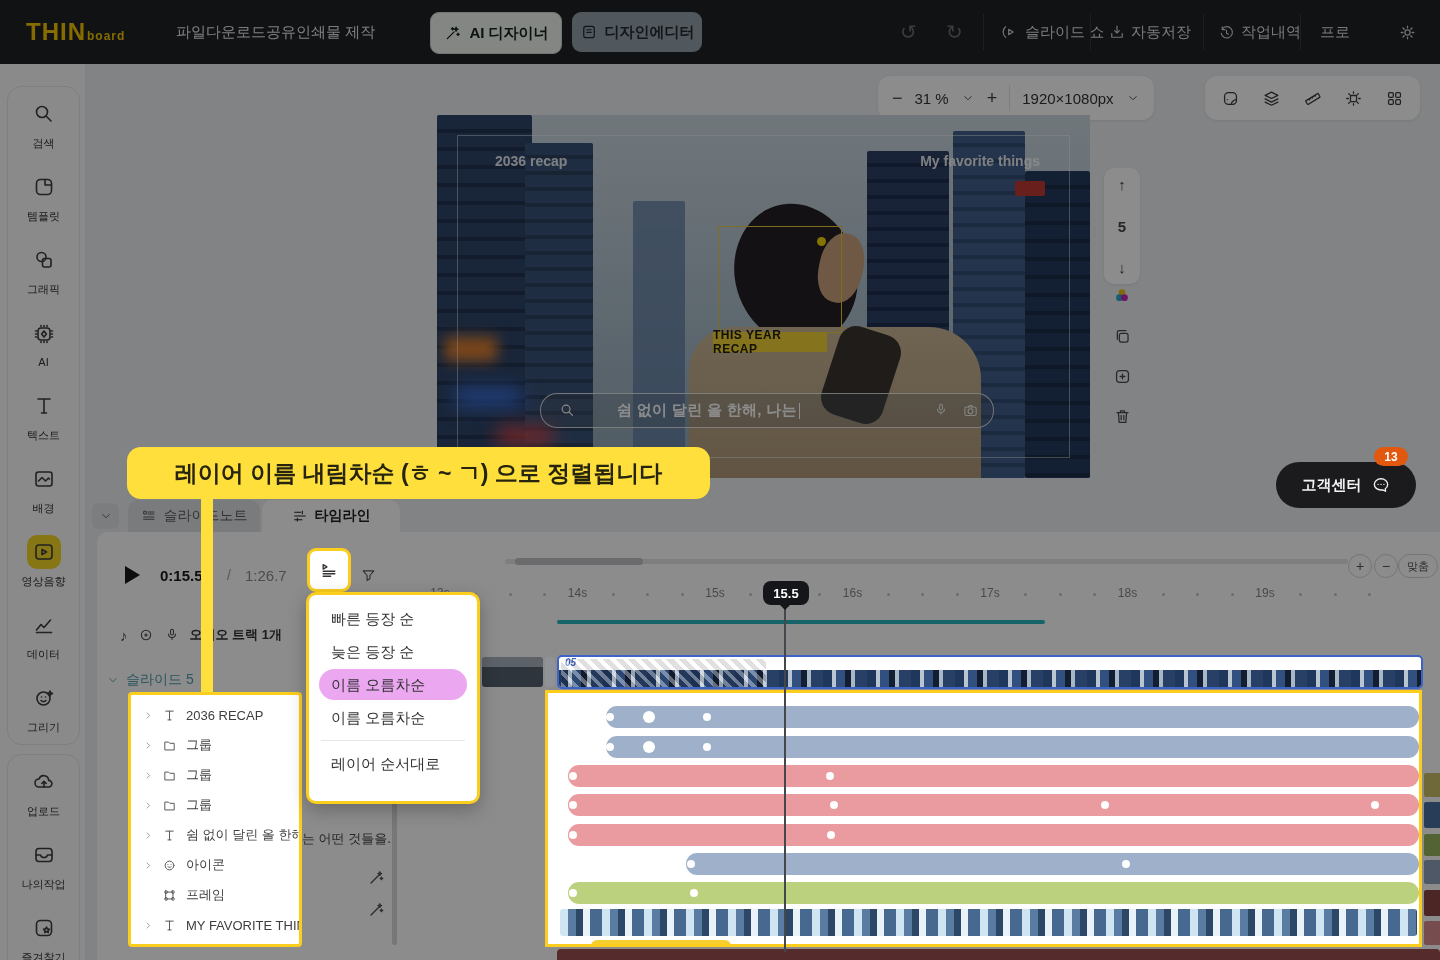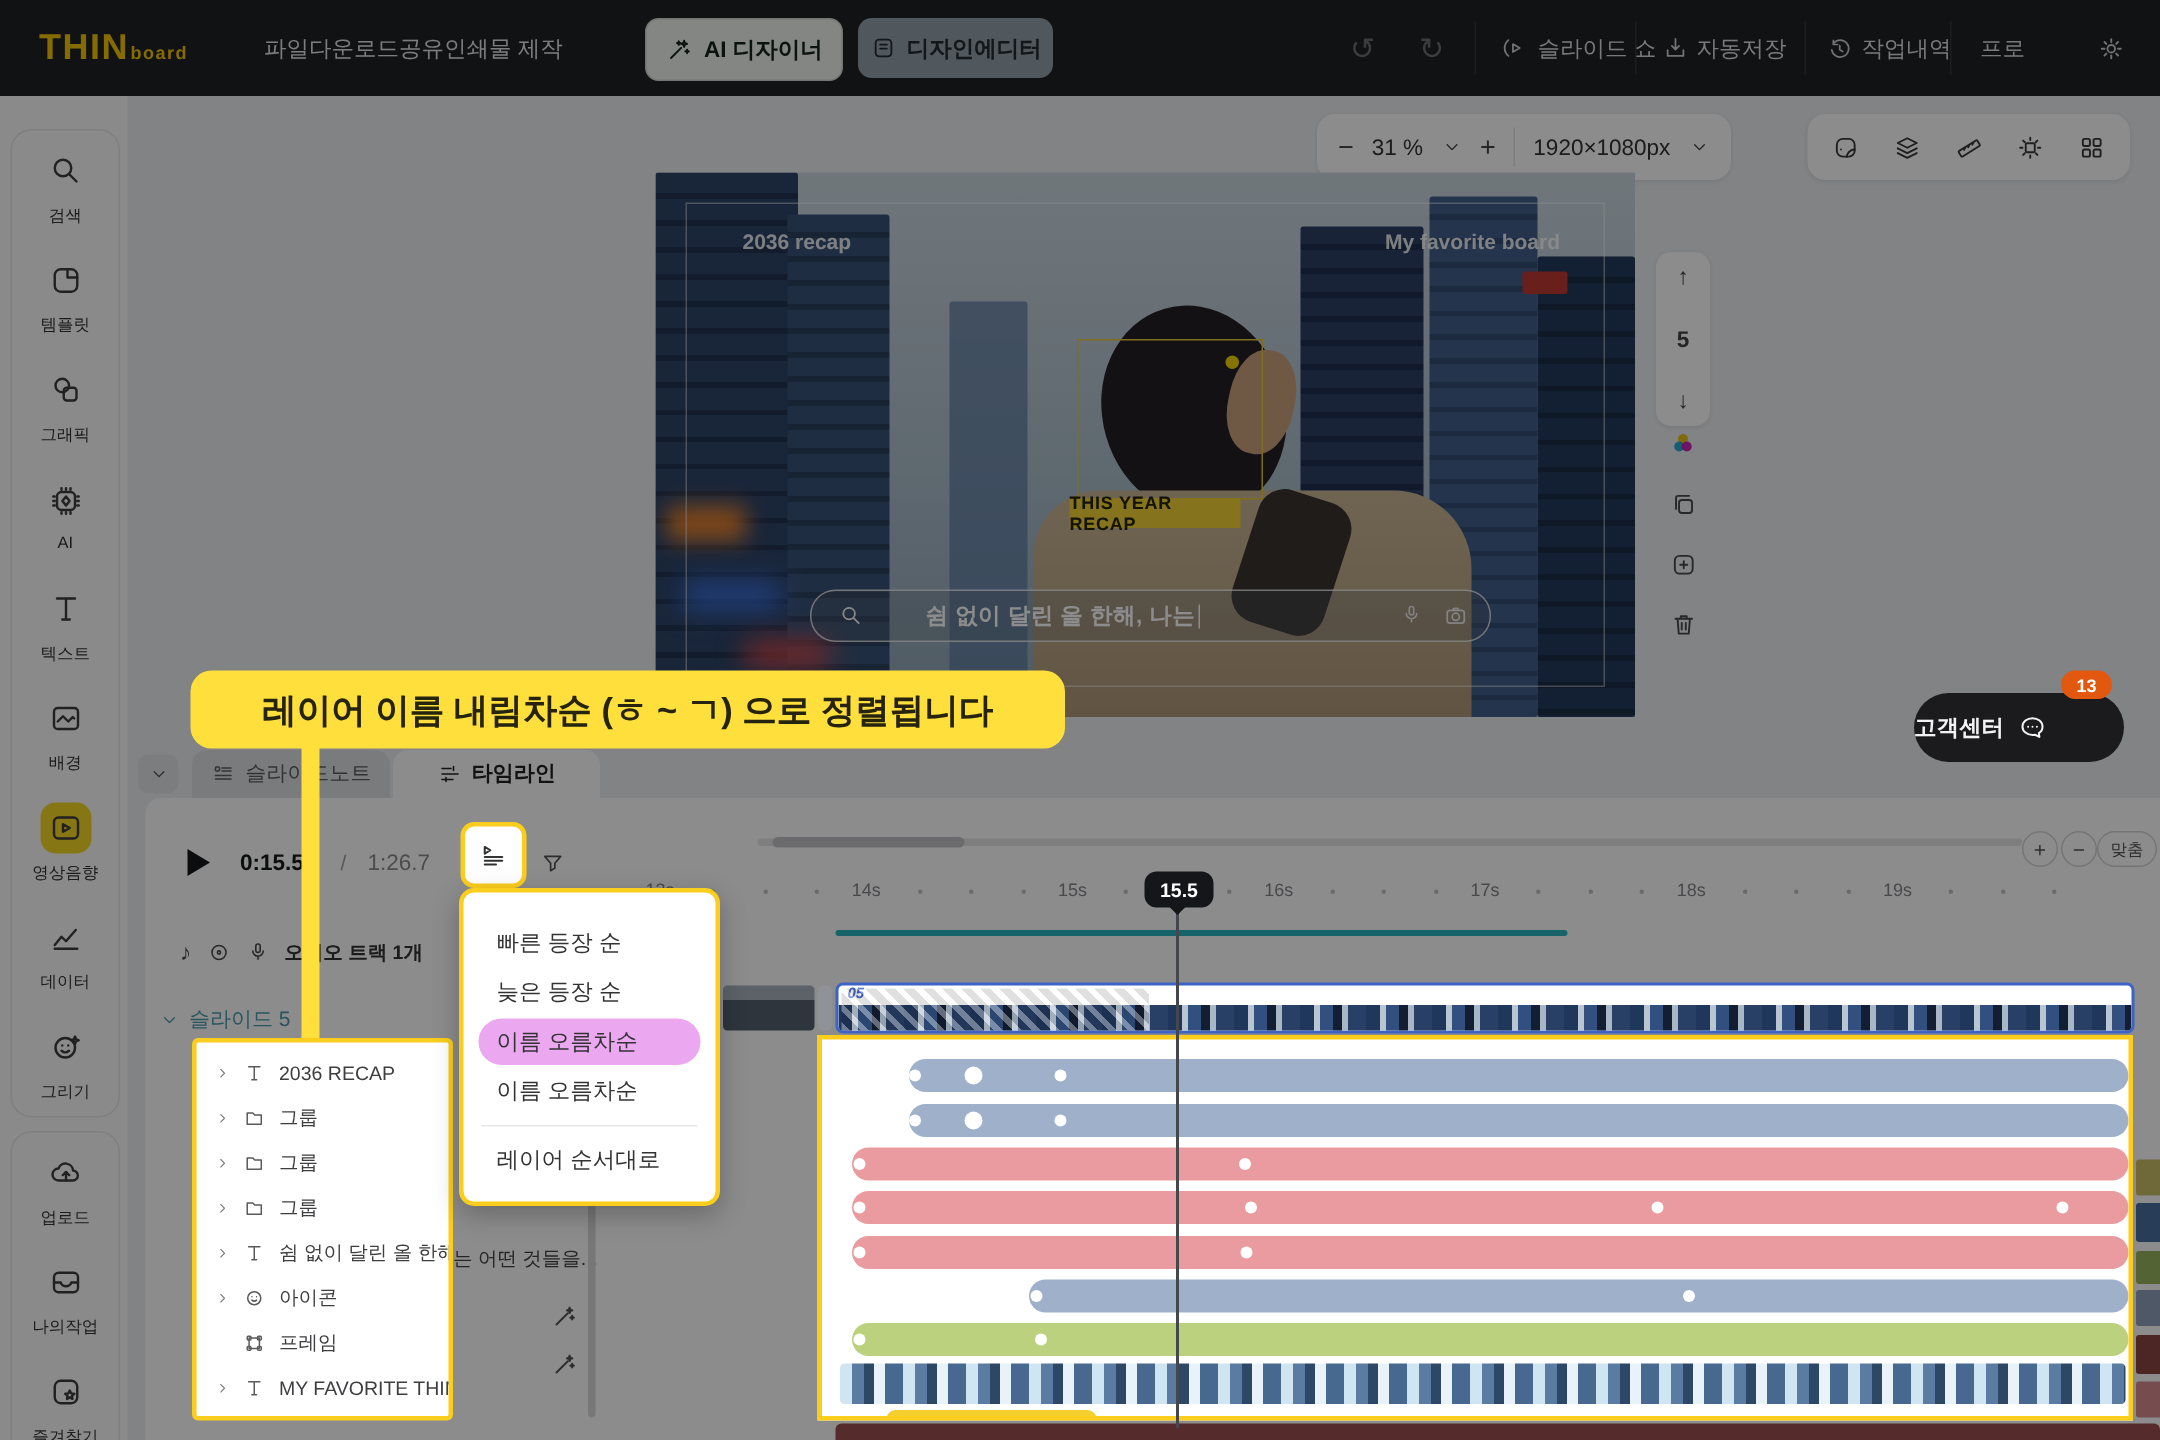--- a/index.html
+++ b/index.html
@@ -48,21 +48,21 @@
   #yrbadge{left:276px;top:217px;width:114px;height:20px;background:#f2d435;color:#23210a;font-size:12px;font-weight:bold;display:flex;align-items:center;justify-content:center;letter-spacing:.5px}
   #csearch{left:103px;top:278px;width:452px;height:33px;border:1.5px solid rgba(255,255,255,.75);border-radius:17px;background:rgba(90,100,110,.28);display:flex;align-items:center;color:#fff}
   #csearch .q{margin-left:76px;font-size:15px;font-weight:bold;letter-spacing:.3px}
   #csearch .caret{width:1px;height:16px;background:#fff;margin-left:2px}
 
   
   #pagenav{left:1019px;top:104px;width:36px;height:100px;background:#fff;border-radius:10px;box-shadow:0 1px 3px rgba(0,0,0,.08);display:flex;flex-direction:column;align-items:center;justify-content:space-between;padding:8px 0;color:#444;font-size:15px}
   .ptool{left:1023px;width:28px;height:28px;display:flex;align-items:center;justify-content:center;color:#4a4a4c;cursor:pointer}
 
   
-  #support{left:1276px;top:462px;width:140px;height:46px;background:#1b1b1e;border-radius:24px;display:flex;align-items:center;justify-content:flex-start;gap:9px;color:#f2f2f2;font-size:15px;font-weight:bold;z-index:62;cursor:pointer}
+  #support{left:1276px;top:462px;width:140px;height:46px;background:#1b1b1e;border-radius:24px;display:flex;align-items:center;justify-content:center;gap:9px;color:#f2f2f2;font-size:15px;font-weight:bold;z-index:62;cursor:pointer}
   #supbadge{left:1374px;top:447px;min-width:26px;height:19px;border-radius:10px;background:#e2580e;color:#fff;font-size:12px;font-weight:bold;display:flex;align-items:center;justify-content:center;z-index:63;padding:0 4px}
 
   
   #bottombg{left:85px;top:500px;width:1355px;height:460px;background:#eceef0;z-index:5}
   #bcontent{left:97px;top:532px;width:1343px;height:428px;background:#fff;border-top-left-radius:10px;z-index:6}
   #collapsebtn{left:92px;top:503px;width:27px;height:26px;border-radius:7px;background:#e2e3e6;display:flex;align-items:center;justify-content:center;color:#555;z-index:7;cursor:pointer}
   .tab{top:500px;height:32px;display:flex;align-items:center;justify-content:center;gap:7px;font-size:14px;border-radius:10px 10px 0 0;z-index:7;cursor:pointer}
   #tab0{left:128px;width:132px;background:#dfe1e4;color:#5c5c5e}
   #tab1{left:262px;width:138px;background:#fff;color:#222;font-weight:bold}
 
@@ -96,21 +96,21 @@
 
   
   #overlay{left:0;top:0;width:1440px;height:960px;background:rgba(0,0,0,.45);z-index:50;pointer-events:none}
 
   
   #tooltip{left:127px;top:447px;width:583px;height:52px;background:#ffdf3c;border-radius:14px;display:flex;align-items:center;justify-content:center;font-size:23px;font-weight:bold;color:#26240e;z-index:64}
   #connector{left:201px;top:495px;width:12px;height:200px;background:#ffdf3c;z-index:60}
 
   #sortbtn{left:307px;top:548px;width:44px;height:44px;background:#fff;border:3px solid #fbcd1d;border-radius:9px;display:flex;align-items:center;justify-content:center;color:#333;z-index:62;cursor:pointer;box-sizing:border-box}
 
-  #sortmenu{left:306px;top:592px;width:174px;height:212px;background:#fff;border:3px solid #fbcd1d;border-radius:10px;box-shadow:0 6px 18px rgba(0,0,0,.25);z-index:63;box-sizing:border-box;padding-top:16px}
+  #sortmenu{left:306px;top:592px;width:174px;height:212px;background:#fff;border:3px solid #fbcd1d;border-radius:10px;box-shadow:0 6px 18px rgba(0,0,0,.25);z-index:63;box-sizing:border-box;padding-top:6px}
   .mitem{margin:2px 10px;height:31px;line-height:31px;padding-left:12px;font-size:15px;color:#333;border-radius:16px;cursor:pointer;white-space:nowrap}
   .mitem.sel{background:#eba7f0}
   .mdiv{margin:7px 12px;height:1px;background:#e6e6e8}
 
   #layerpanel{left:128px;top:692px;width:174px;height:255px;background:#fff;border:3px solid #fbcd1d;border-radius:4px;z-index:62;box-sizing:border-box;overflow:hidden;padding-top:5px}
   .lrow{height:30px;display:flex;align-items:center;gap:7px;padding-left:12px;cursor:pointer;white-space:nowrap}
   .lrow .chev{width:12px;color:#7a7a7c;flex:0 0 12px}
   .lrow .licon{width:17px;color:#5a5a5c;flex:0 0 17px;font-weight:bold;text-align:center}
   .lrow .ltxt{font-size:13px;color:#3e3e40}
 
@@ -389,21 +389,21 @@
     <div class="bld" style="left:578px;top:66px;width:30px;height:15px;background:#c03a32"></div>
     <div class="bld" style="left:8px;top:222px;width:52px;height:24px;background:#e08030;filter:blur(7px)"></div>
     <div class="bld" style="left:18px;top:272px;width:66px;height:20px;background:#3a6fd8;filter:blur(9px)"></div>
     <div class="bld" style="left:60px;top:312px;width:56px;height:18px;background:#d0484a;filter:blur(9px)"></div>
     <div class="bld" style="left:298px;top:88px;width:122px;height:142px;background:#241f26;border-radius:50%;transform:rotate(-16deg)"></div>
     <div class="bld" style="left:382px;top:118px;width:44px;height:70px;background:#caa17c;border-radius:46%;transform:rotate(12deg)"></div>
     <div class="bld" style="left:252px;top:212px;width:292px;height:152px;background:linear-gradient(180deg,#cbb795,#b1997a);border-radius:44px 52px 0 0"></div>
     <div class="bld" style="left:392px;top:214px;width:64px;height:92px;background:#3a3330;border-radius:18px;transform:rotate(18deg)"></div>
     <div id="frame" class="abs"></div>
     <div id="cap-left" class="abs">2036 recap</div>
-    <div id="cap-right" class="abs">My favorite board</div>
+    <div id="cap-right" class="abs">My favorite things</div>
     <div id="selbox" class="abs"></div>
     <div id="seldot" class="abs"></div>
     <div id="yrbadge" class="abs">THIS YEAR RECAP</div>
     <div id="csearch" class="abs">
       <span class="icn abs" style="left:18px;top:8px;color:#fff">
           <svg class="ic" width="17" height="17" viewBox="0 0 24 24">
             <circle cx="10" cy="10" r="5.5"></circle>
             <line x1="14.5" y1="14.5" x2="19" y2="19"></line>
           </svg>
         </span>

